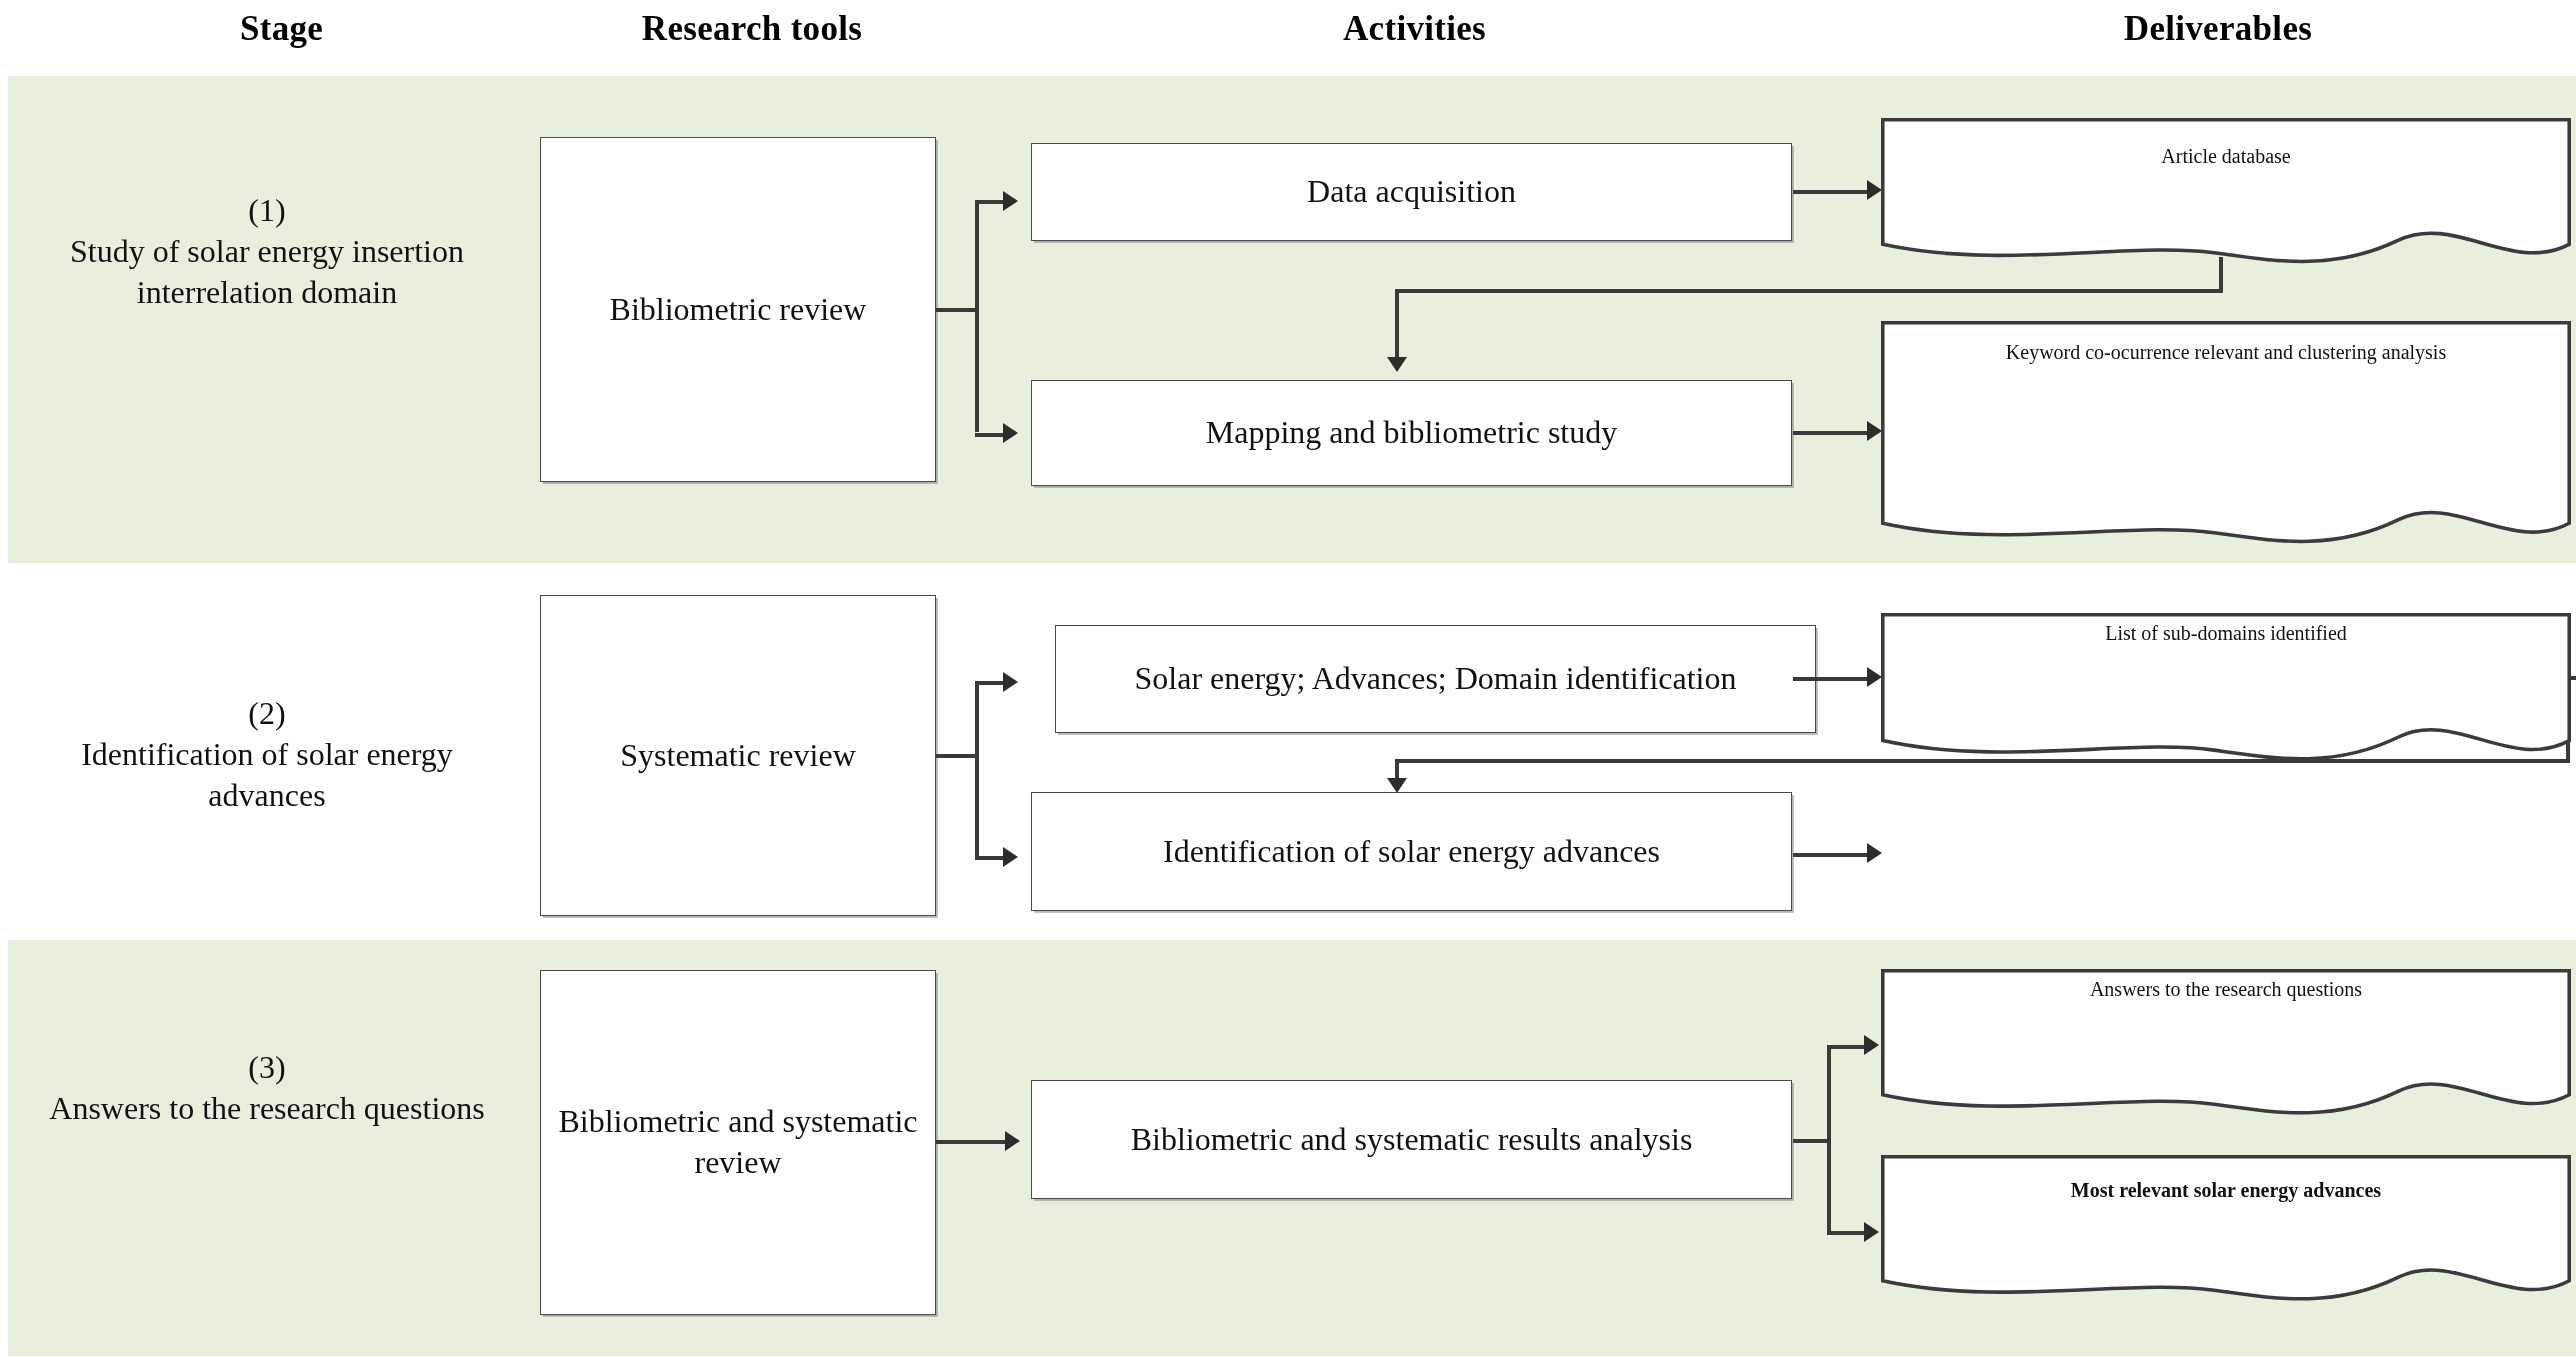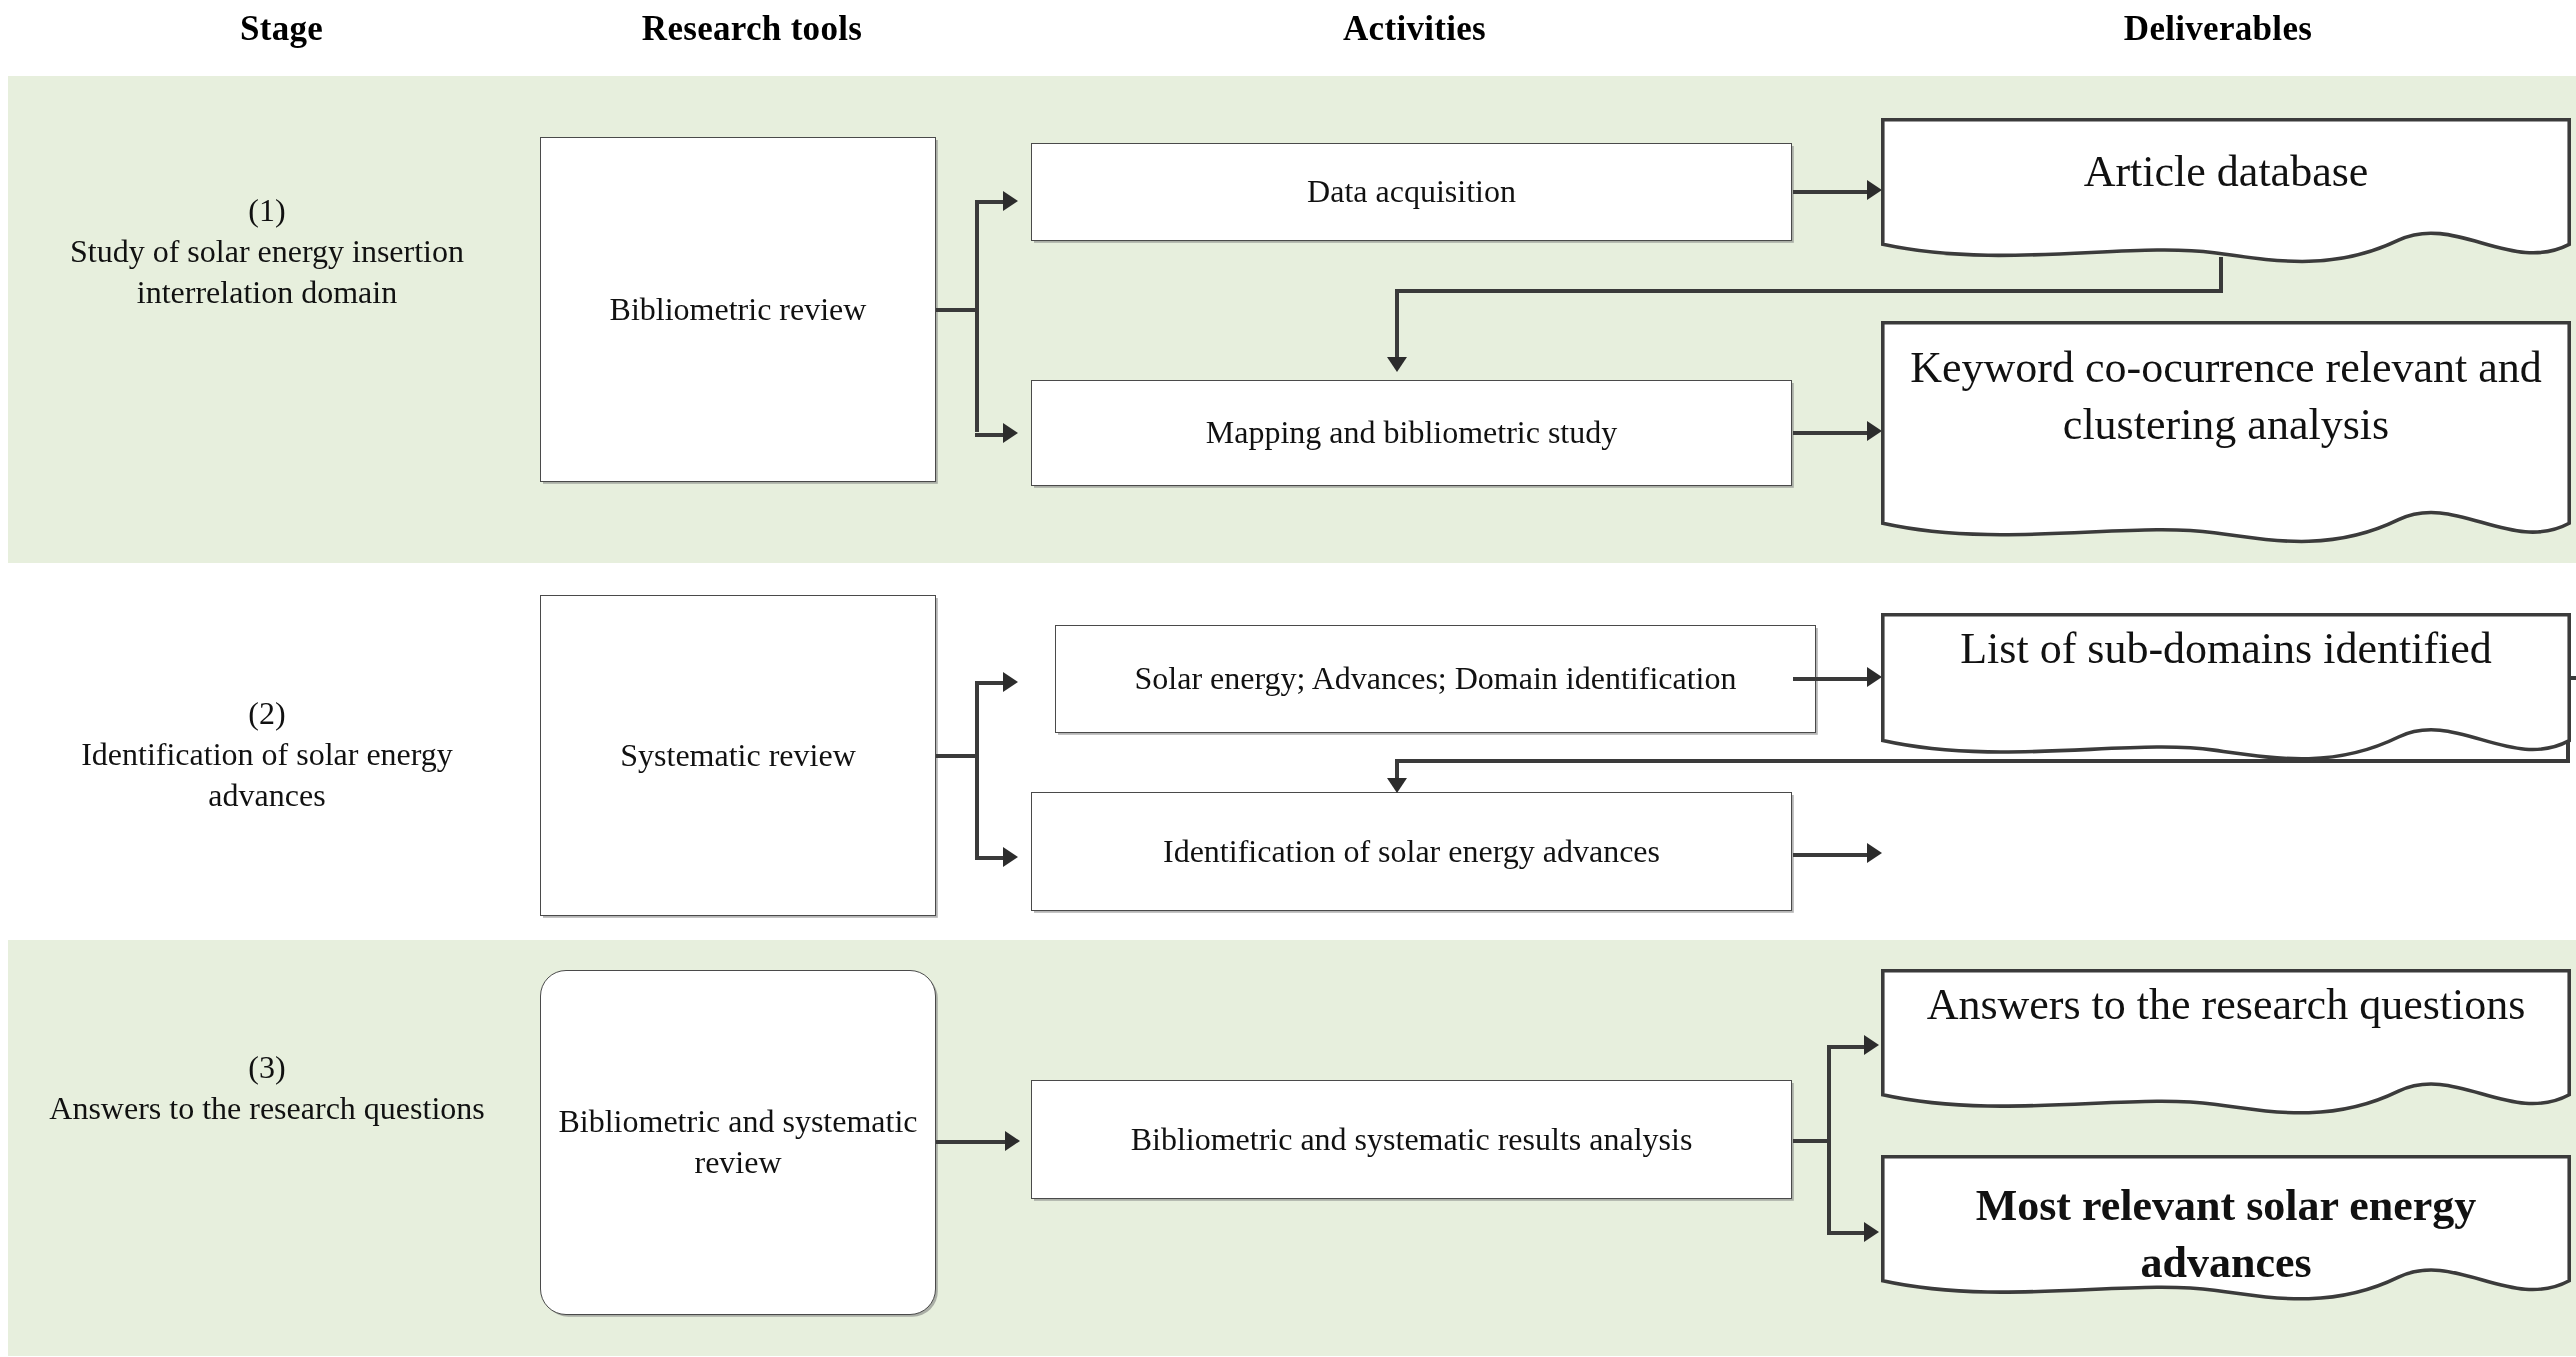--- a/index.html
+++ b/index.html
@@ -41,21 +41,21 @@
     transform:translateY(-50%);
     text-align:center;font-size:32px;line-height:1.30;
     padding:0 10.7px;box-sizing:border-box;color:#111;
   }
 
   
   .doc{position:absolute;}
   .doc svg{position:absolute;left:0;top:0;width:100%;height:100%;display:block;}
   .doc .tx{
     position:absolute;left:0;right:0;top:3.6px;
-    text-align:center;font-size:44px;line-height:1.30;
+    text-align:center;font-size:20px;line-height:1.30;
     padding:0 13px;box-sizing:border-box;color:#111;
   }
 
   
   .ln{position:absolute;background:#3a3a3a;}
   .lnh{height:3.6px;}
   .lnv{width:3.6px;}
   .arw{position:absolute;width:0;height:0;}
   .arw-r{
     border-top:10px solid transparent;
@@ -169,21 +169,21 @@
     </svg>
     <div class="tx" style="top:7.1px;">List of sub-domains identified</div>
   </div>
 
 
   <div class="stage-label" style="left:24px;top:1047px;width:470px;">
     <span class="num">(3)</span>
     <span>Answers to the research questions</span>
   </div>
 
-  <div class="box" style="left:532px;top:970px;width:396px;height:345px;border-radius:26px;">
+  <div class="box" style="left:532px;top:970px;width:396px;height:345px;">
     <div class="tx">Bibliometric and systematic review</div>
   </div>
 
   <div class="ln lnh" style="left:928px;top:1140px;width:71px;"></div>
   <div class="arw arw-r" style="left:997px;top:1131px;"></div>
 
   <div class="box" style="left:1023px;top:1080px;width:761px;height:119px;">
     <div class="tx">Bibliometric and systematic results analysis</div>
   </div>
 

